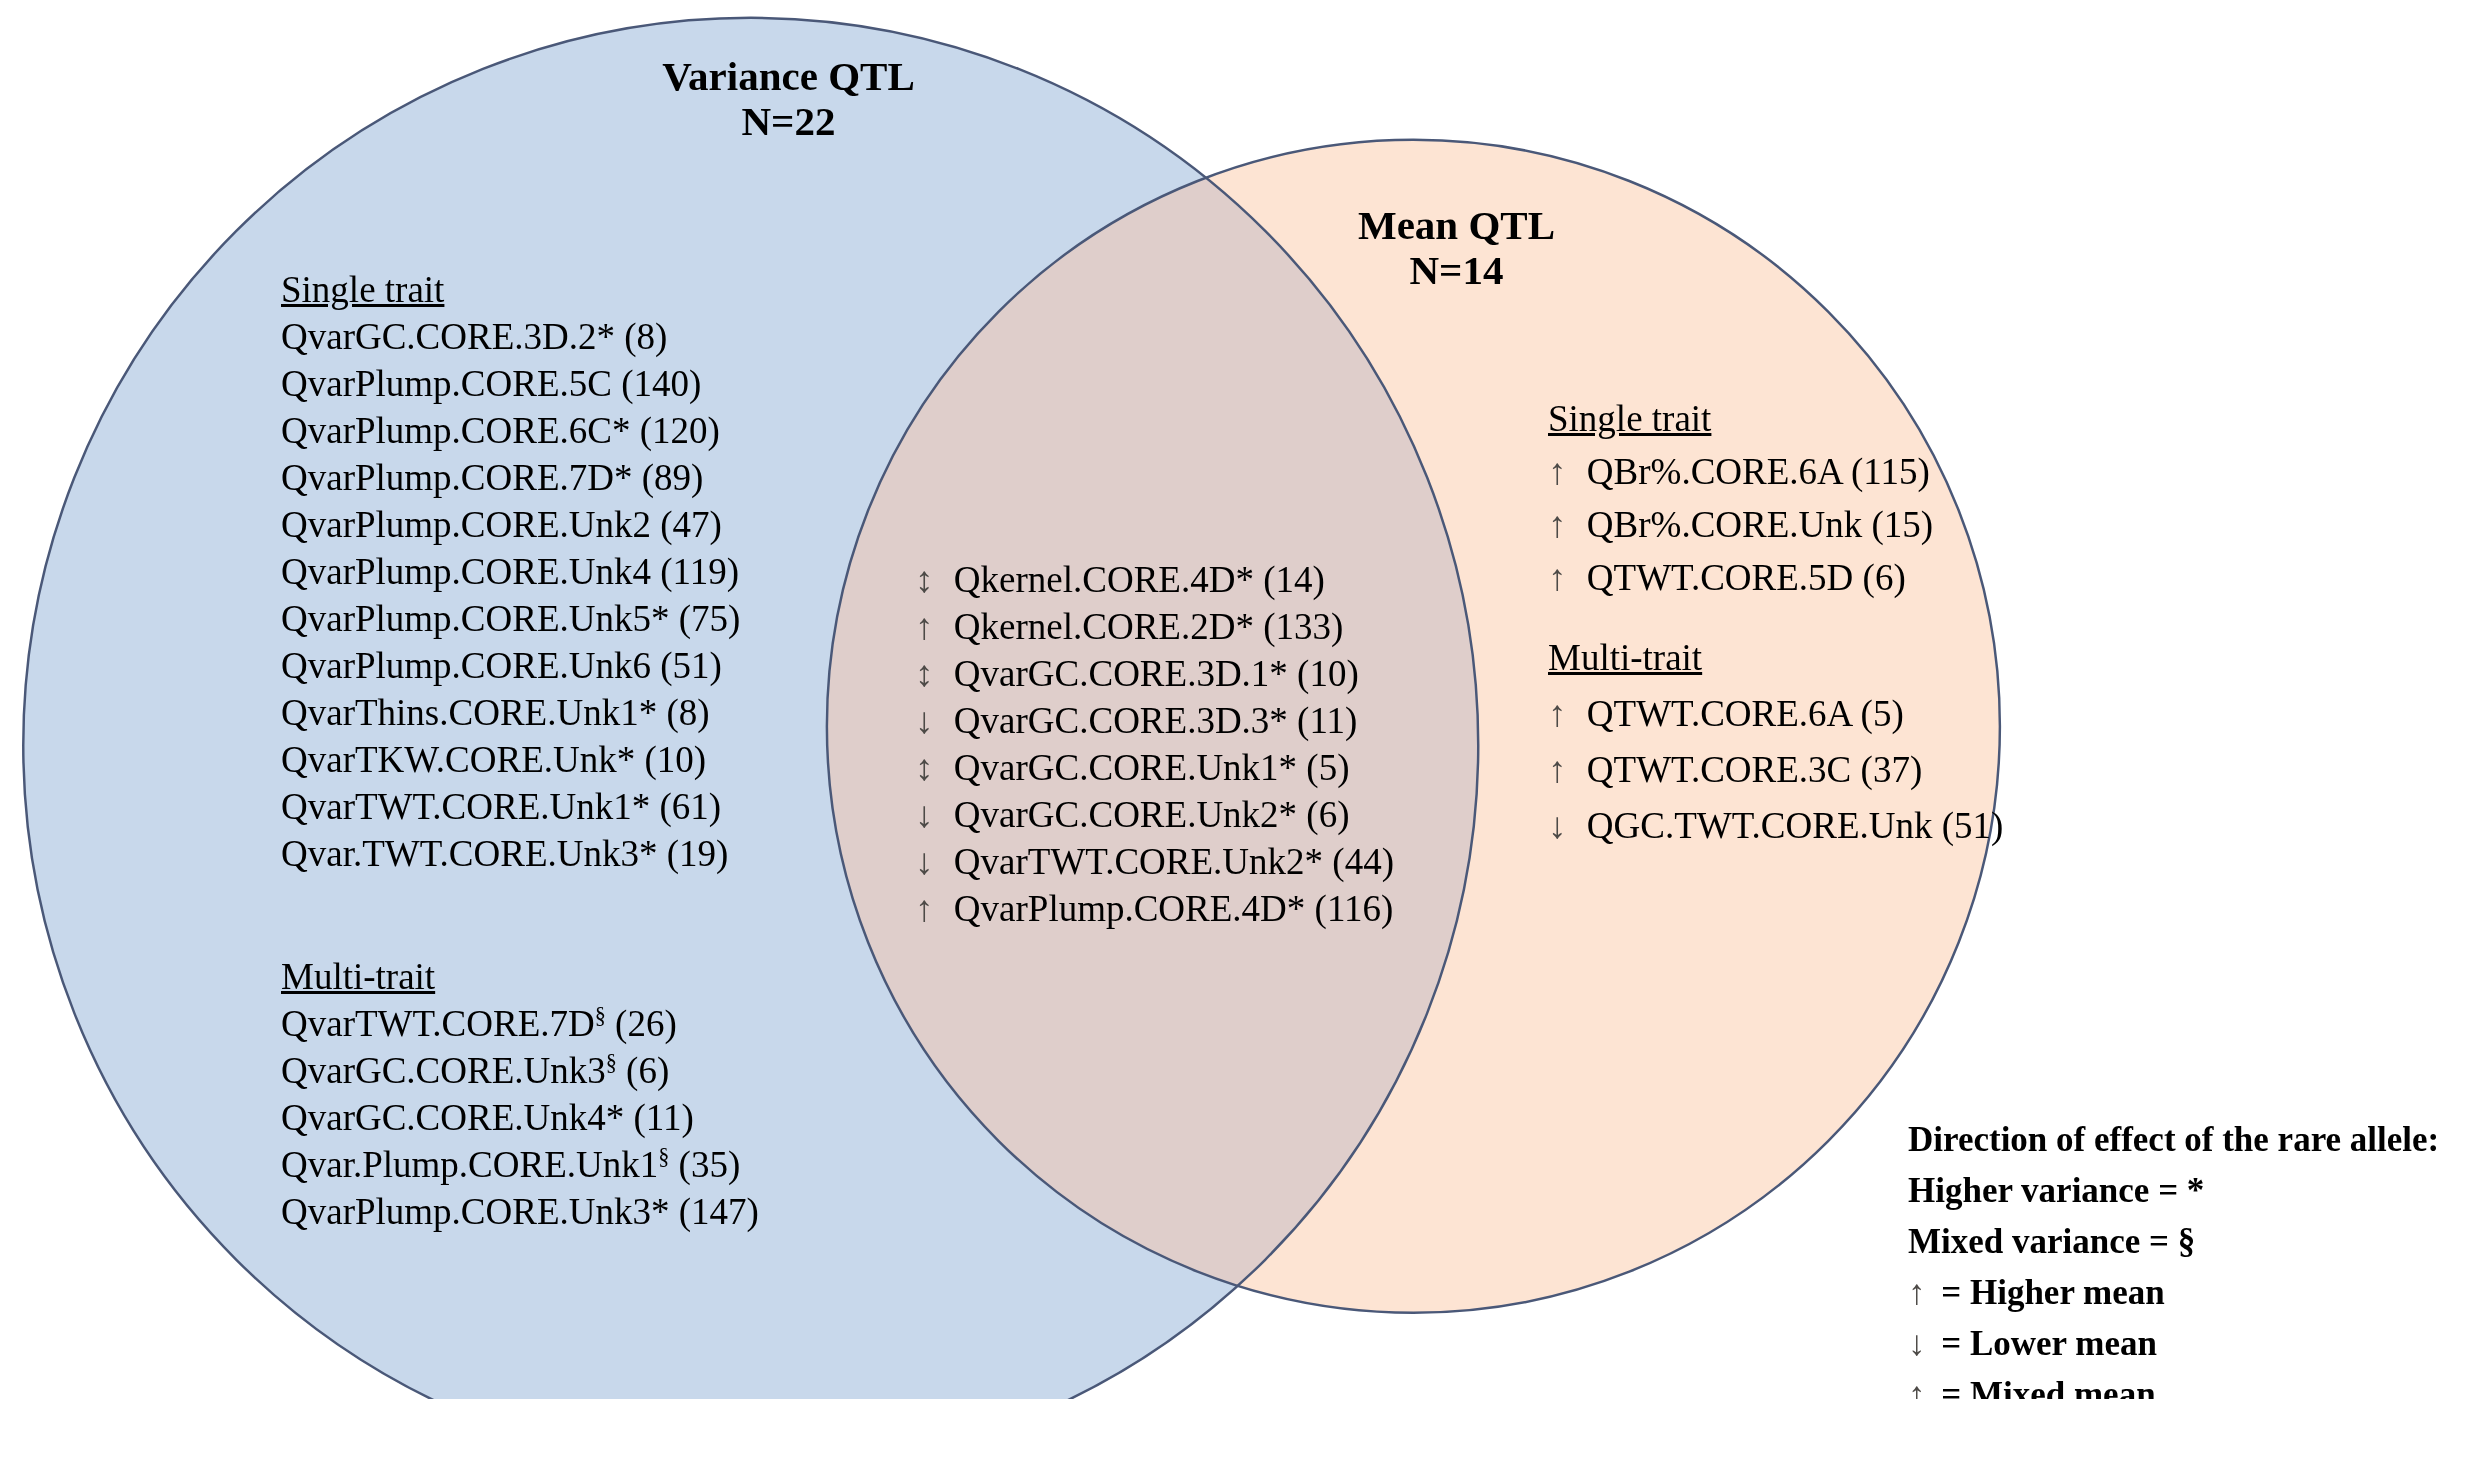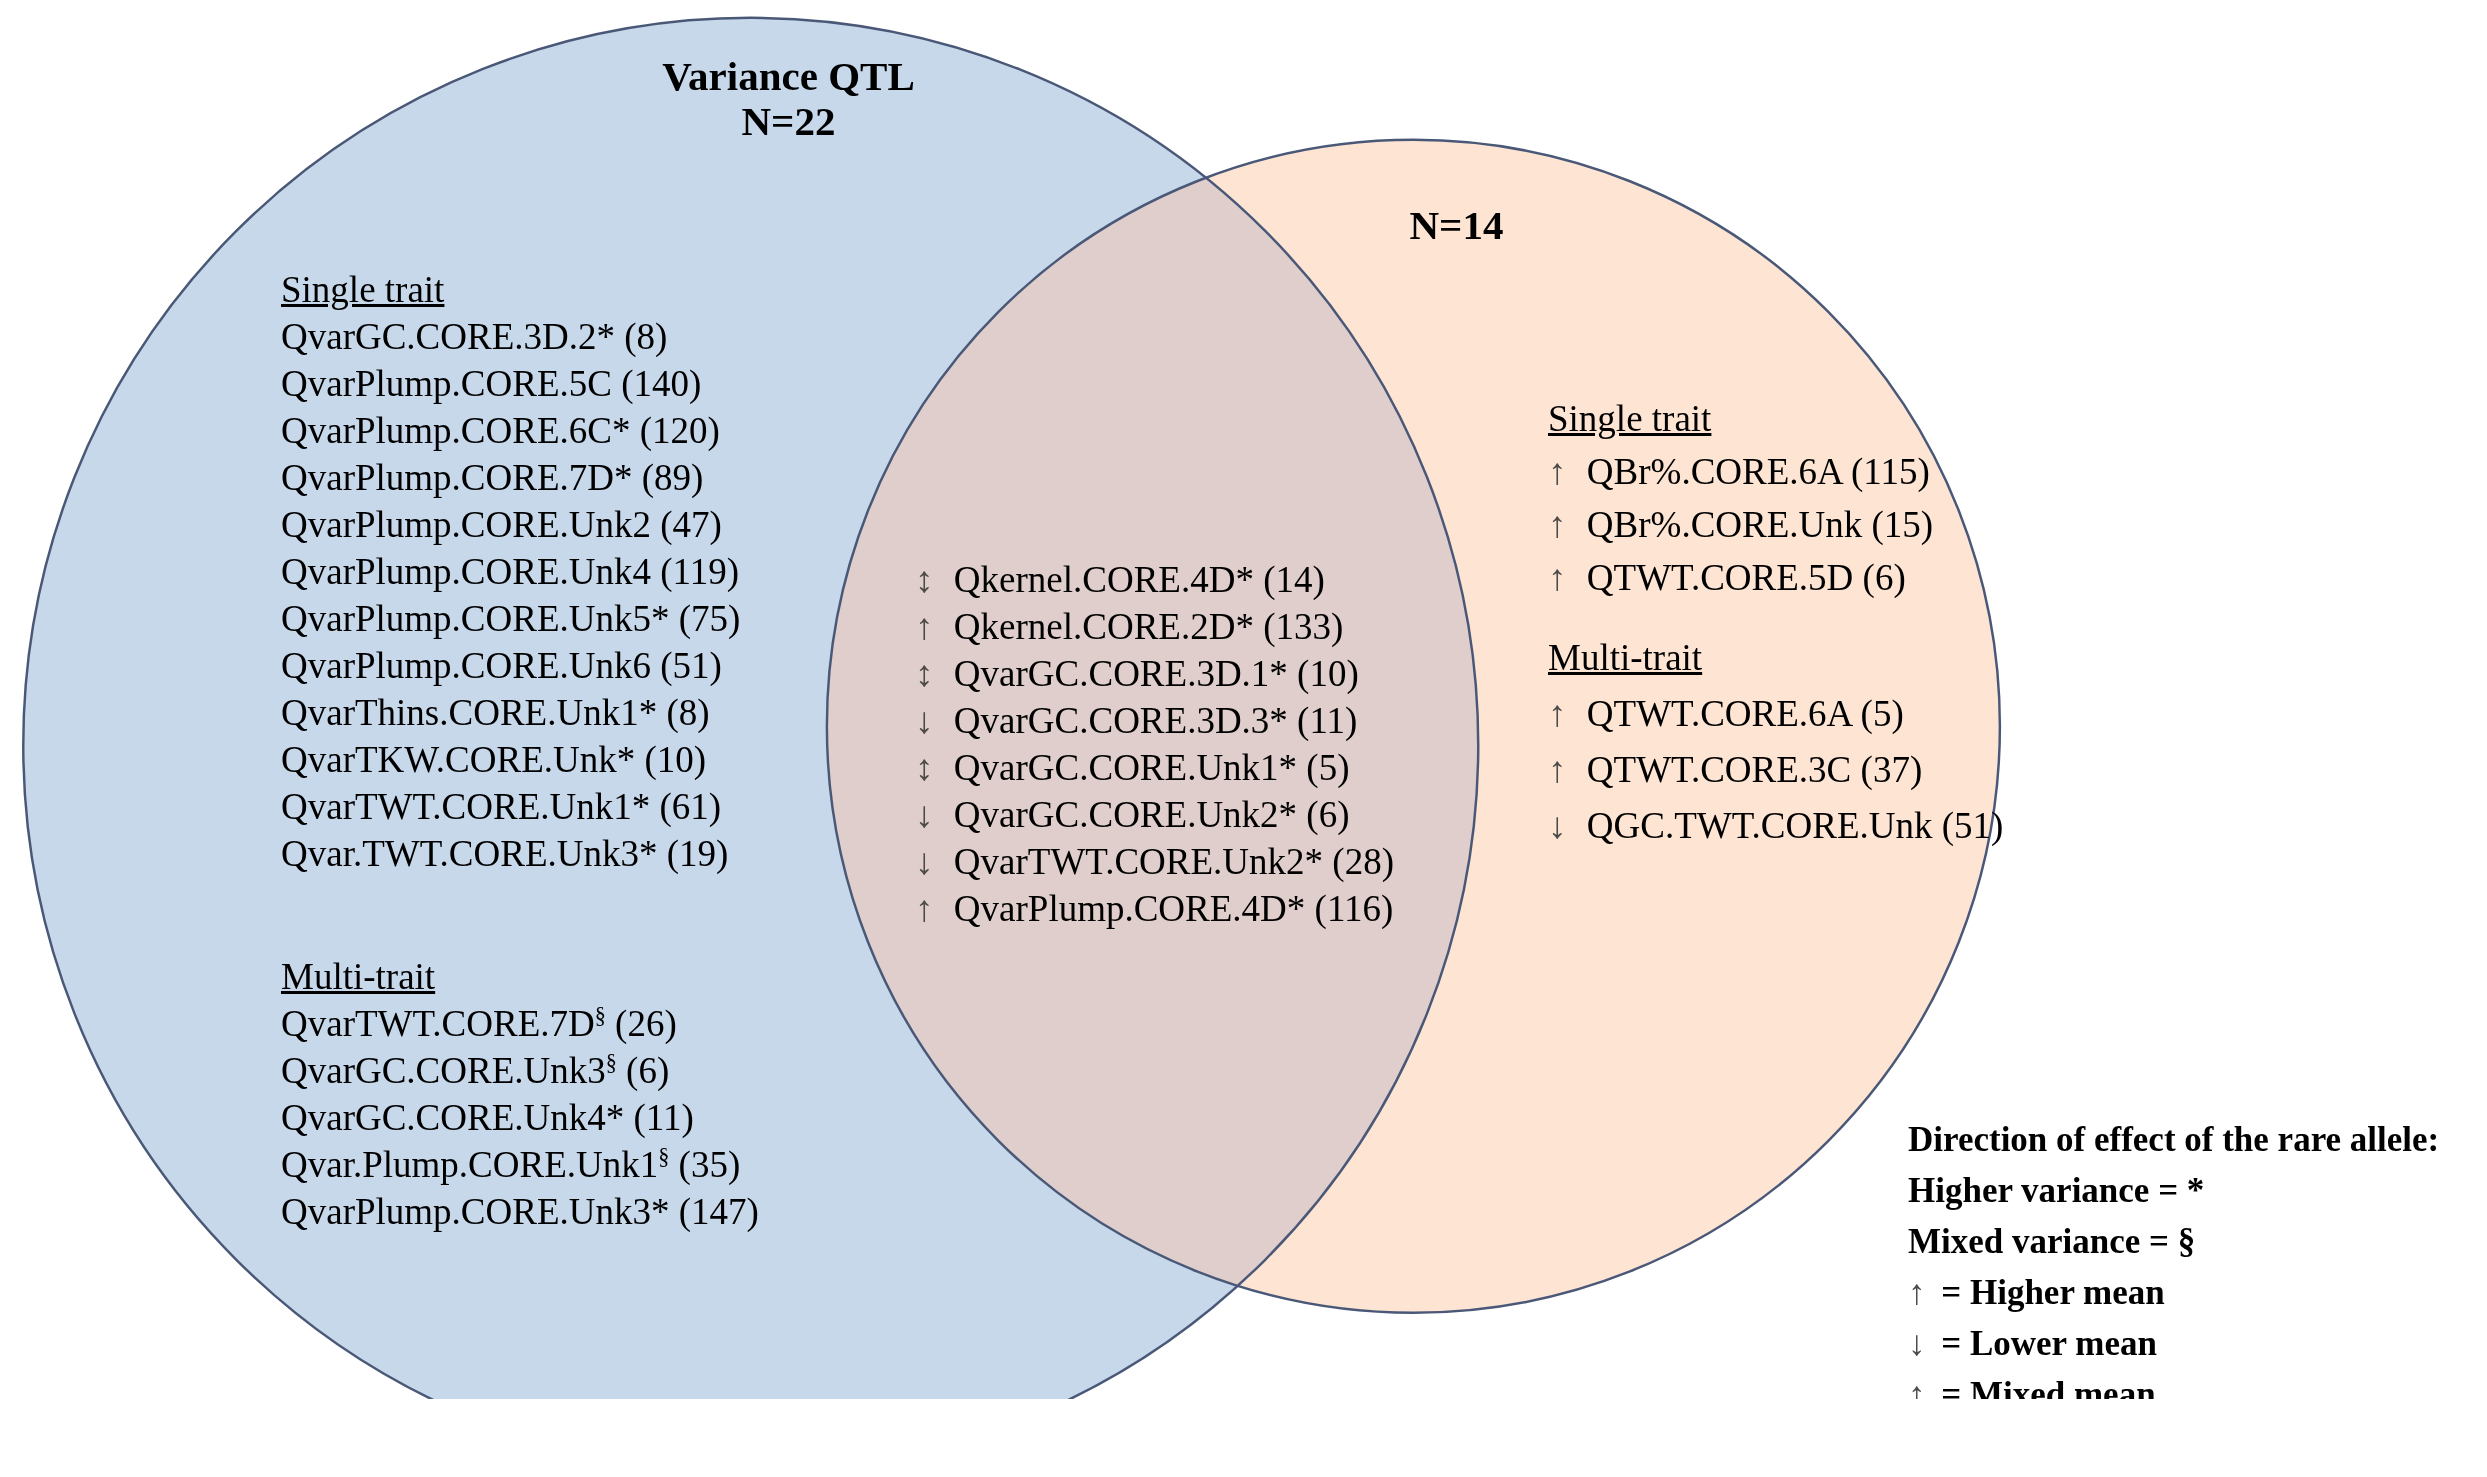--- a/index.html
+++ b/index.html
@@ -65,20 +65,21 @@
     <circle cx="1065" cy="1057" r="1032" fill="none" stroke-width="3.5" stroke="#4A5878"></circle>
     <circle cx="2005" cy="1030" r="832" fill="none" stroke-width="3.5" stroke="#4A5878"></circle>
   </svg>
 
   <div id="title-variance" class="textblock circle-title">
     <div>Variance QTL</div>
     <div>N=22</div>
   </div>
 
   <div id="title-mean" class="textblock circle-title">
+    <div>Mean QTL</div>
     <div>N=14</div>
   </div>
 
   <div id="list-left-single" class="textblock qtl-list">
     <div class="row header">
       <span>Single trait</span>
     </div>
     <div>
         <div class="row"><span>QvarGC.CORE.3D.2*</span><span> (8)</span></div>
         <div class="row"><span>QvarPlump.CORE.5C</span><span> (140)</span></div>
@@ -109,21 +110,21 @@
   </div>
 
   <div id="list-center" class="textblock qtl-list">
     <div>
         <div class="row"><span class="arrow">↕</span><span>Qkernel.CORE.4D*</span><span> (14)</span></div>
         <div class="row"><span class="arrow">↑</span><span>Qkernel.CORE.2D*</span><span> (133)</span></div>
         <div class="row"><span class="arrow">↕</span><span>QvarGC.CORE.3D.1*</span><span> (10)</span></div>
         <div class="row"><span class="arrow">↓</span><span>QvarGC.CORE.3D.3*</span><span> (11)</span></div>
         <div class="row"><span class="arrow">↕</span><span>QvarGC.CORE.Unk1*</span><span> (5)</span></div>
         <div class="row"><span class="arrow">↓</span><span>QvarGC.CORE.Unk2*</span><span> (6)</span></div>
-        <div class="row"><span class="arrow">↓</span><span>QvarTWT.CORE.Unk2*</span><span> (28)</span></div>
+        <div class="row"><span class="arrow">↓</span><span>QvarTWT.CORE.Unk2*</span><span> (44)</span></div>
         <div class="row"><span class="arrow">↑</span><span>QvarPlump.CORE.4D*</span><span> (116)</span></div>
       </div>
   </div>
 
   <div id="list-right-single" class="textblock qtl-list">
     <div class="row header">
       <span>Single trait</span>
     </div>
     <div>
         <div class="row"><span class="arrow">↑</span><span>QBr%.CORE.6A</span><span> (115)</span></div>

